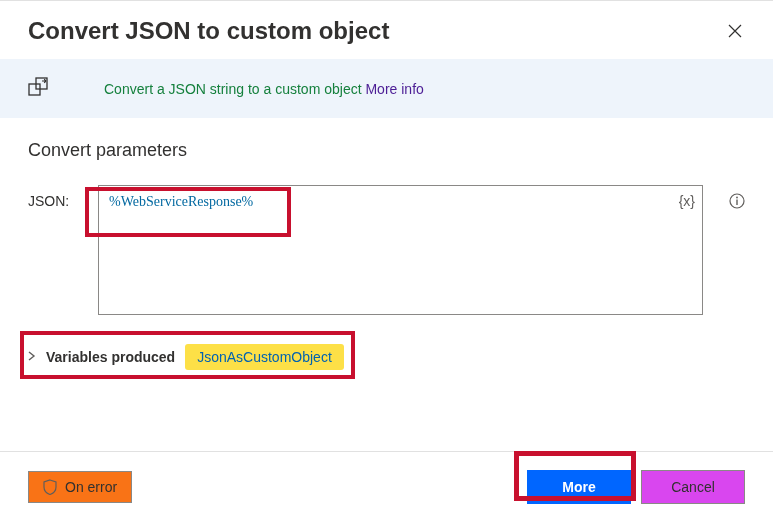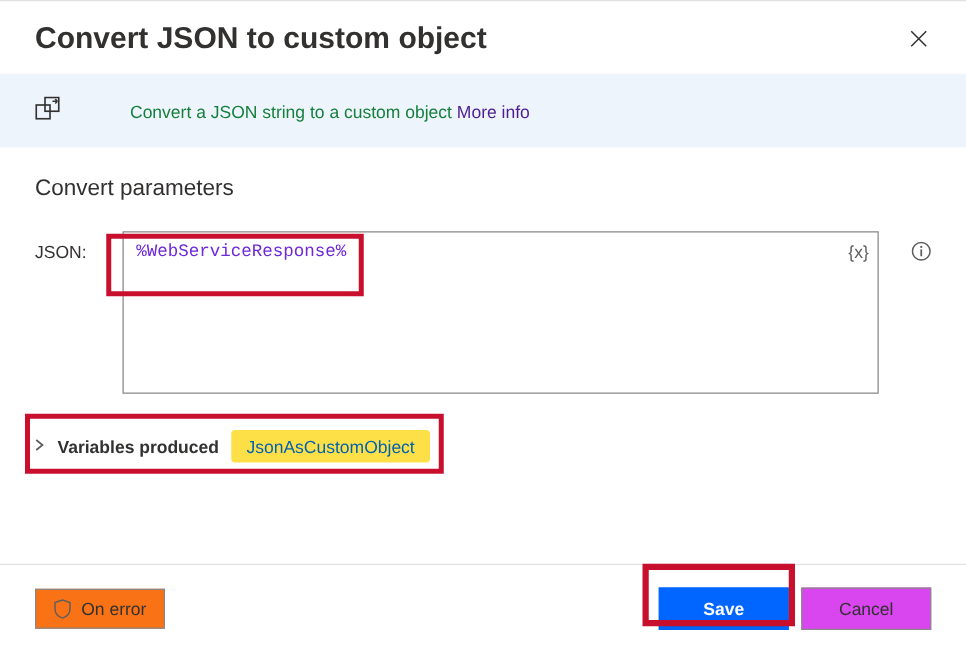--- a/index.html
+++ b/index.html
@@ -81,25 +81,25 @@
     }
     .json-wrap {
       position: relative;
       flex: 1;
     }
     .json-textarea {
       width: 100%;
       height: 130px;
       border: 1px solid #8a8886;
       padding: 8px 36px 4px 10px;
-      font-family: Liberation Mono, monospace;
+      font-family: Liberation Serif, serif;
       font-size: 14px;
       resize: none;
       outline: none;
-      color: #6d28d9;
+      color: #0369a1;
     }
     .var-icon {
       position: absolute;
       top: 8px;
       right: 8px;
       font-family: "Segoe UI", sans-serif;
       color: #605e5c;
       cursor: pointer;
       font-size: 14px;
     }
@@ -254,21 +254,21 @@
   </div>
 
   <div class="footer">
     <button class="on-error-btn">
       <svg width="14" height="16" viewBox="0 0 14 16">
         <path d="M7 1 L13 3 L13 8 C13 12 10 14.5 7 15.5 C4 14.5 1 12 1 8 L1 3 Z" fill="none" stroke="#605e5c" stroke-width="1.2"></path>
       </svg>
       <span>On error</span>
     </button>
     <div class="footer-right">
-      <button class="btn btn-primary">Save</button>
+      <button class="btn btn-primary">More</button>
       <button class="btn">Cancel</button>
     </div>
   </div>
 
 </div>
 
 <div class="highlight-json"></div>
 <div class="highlight-vars"></div>
 <div class="highlight-save"></div>
 

